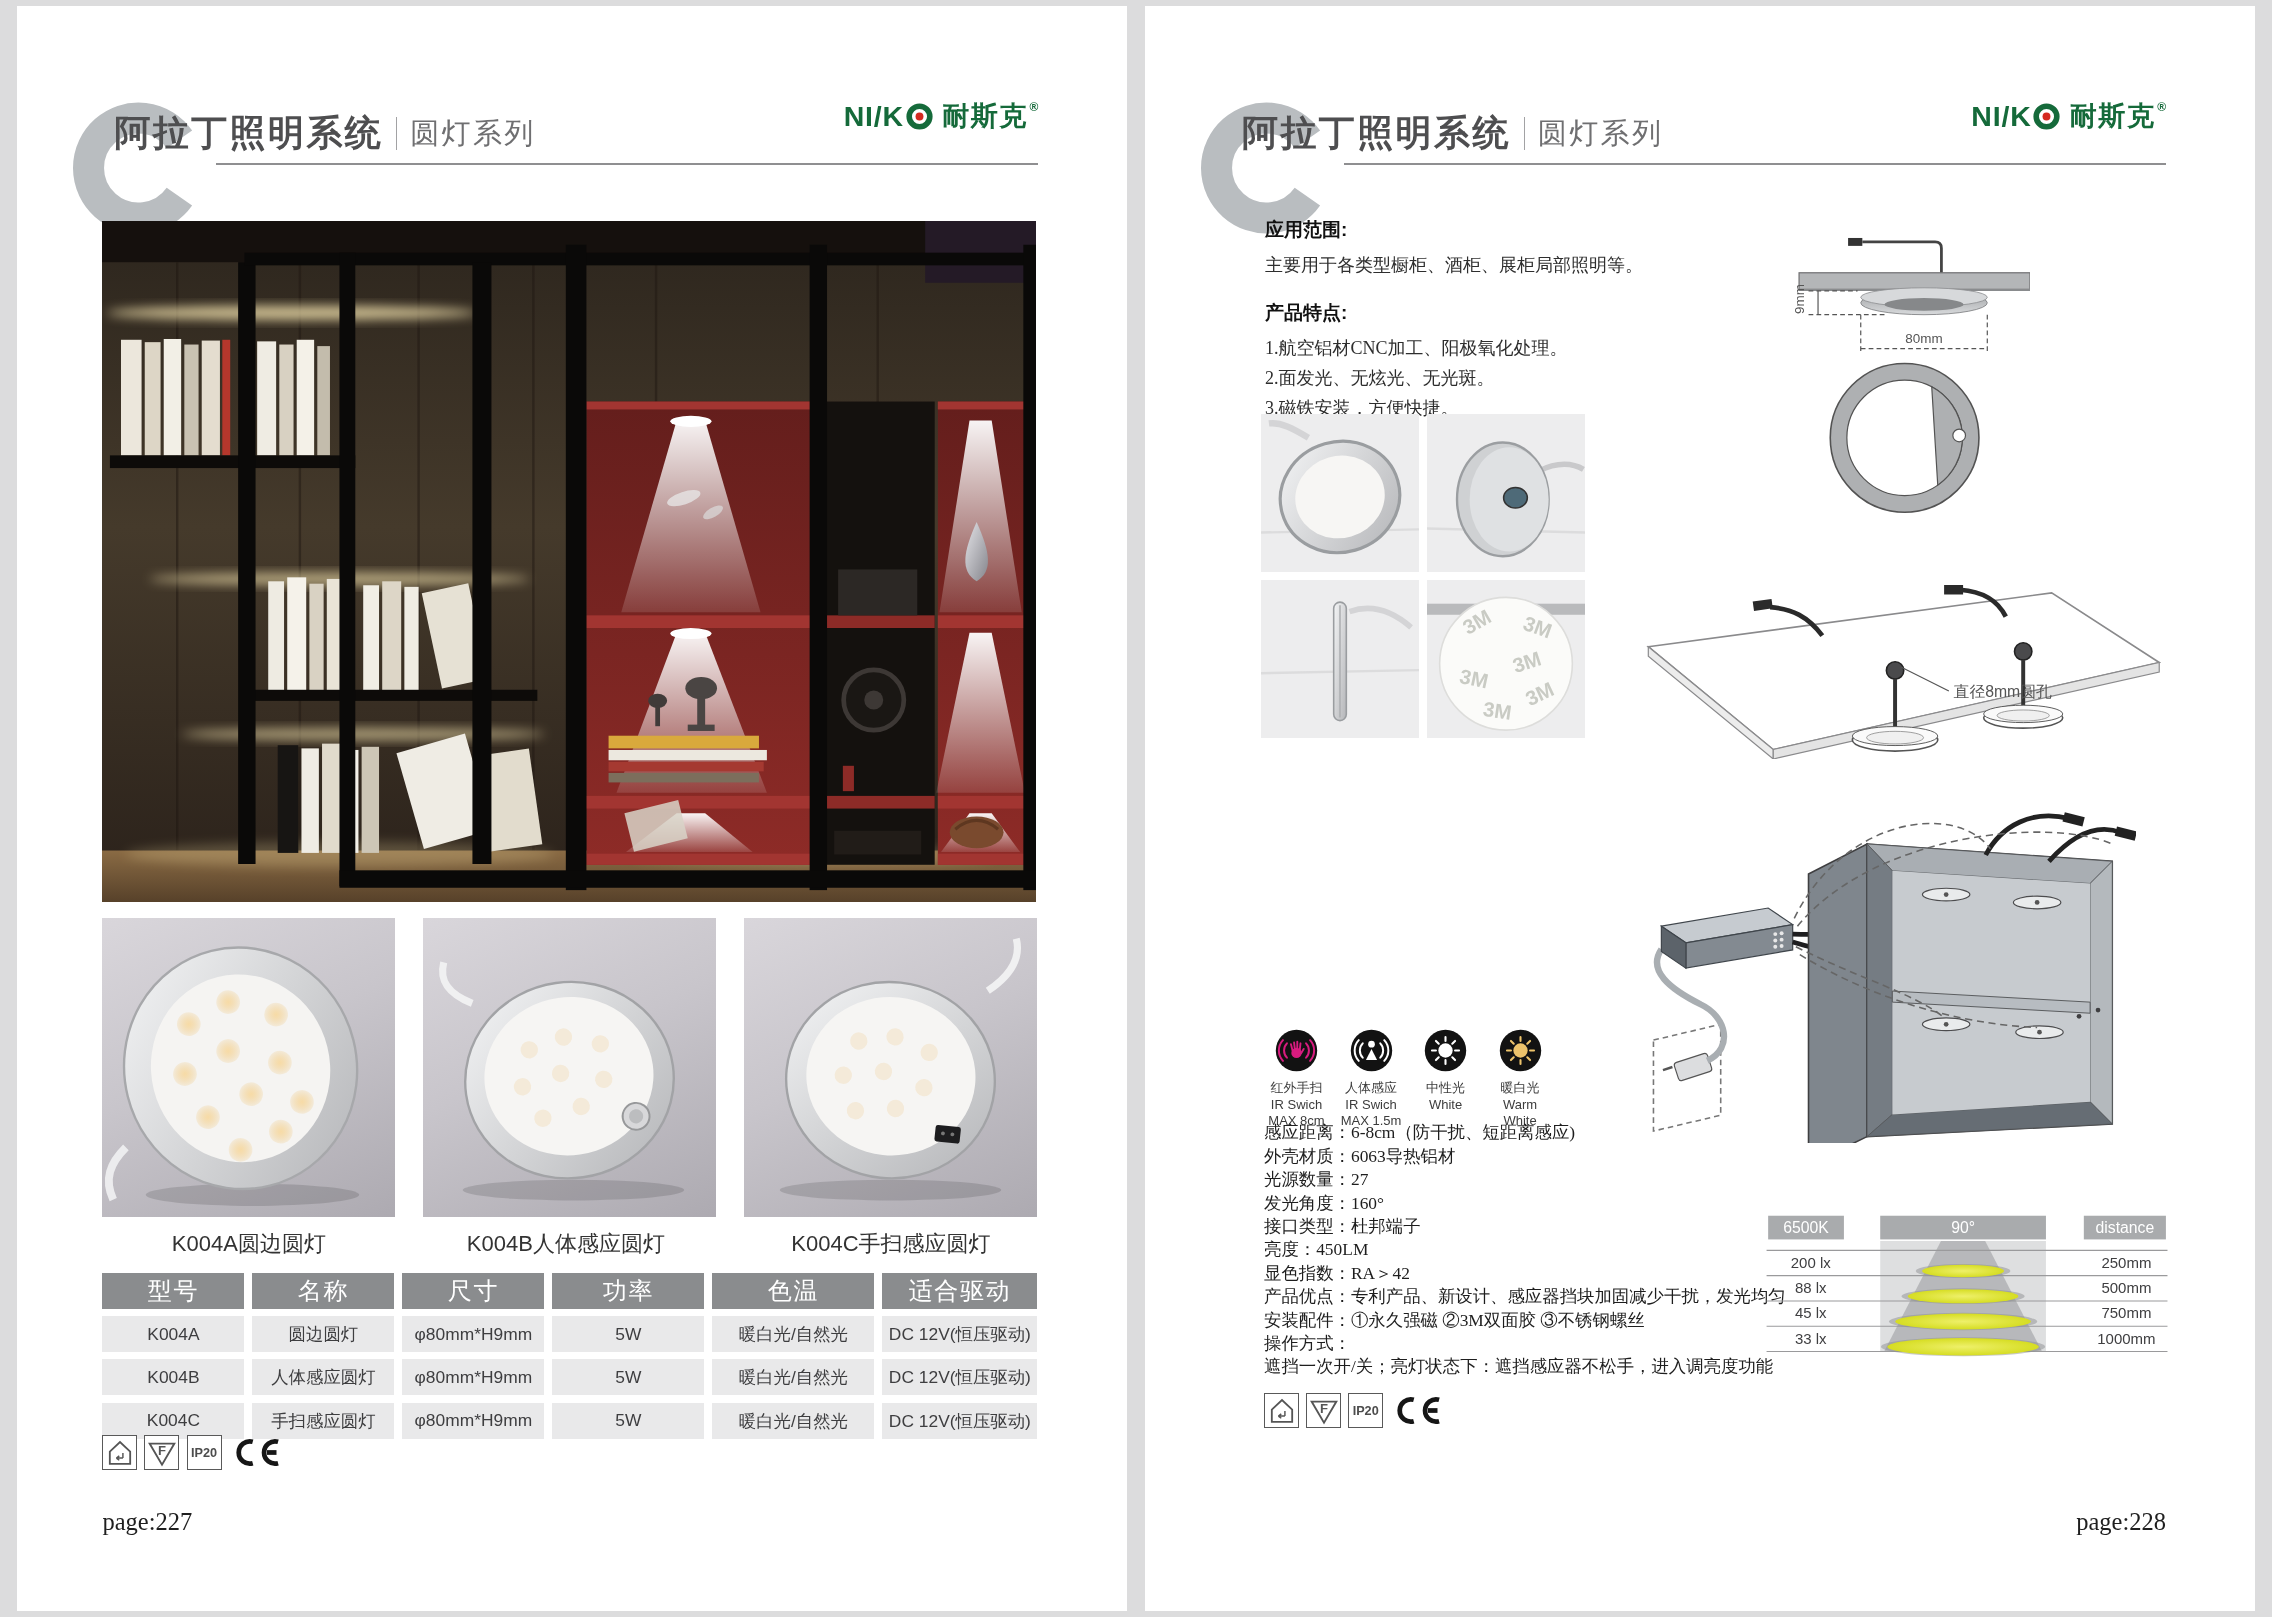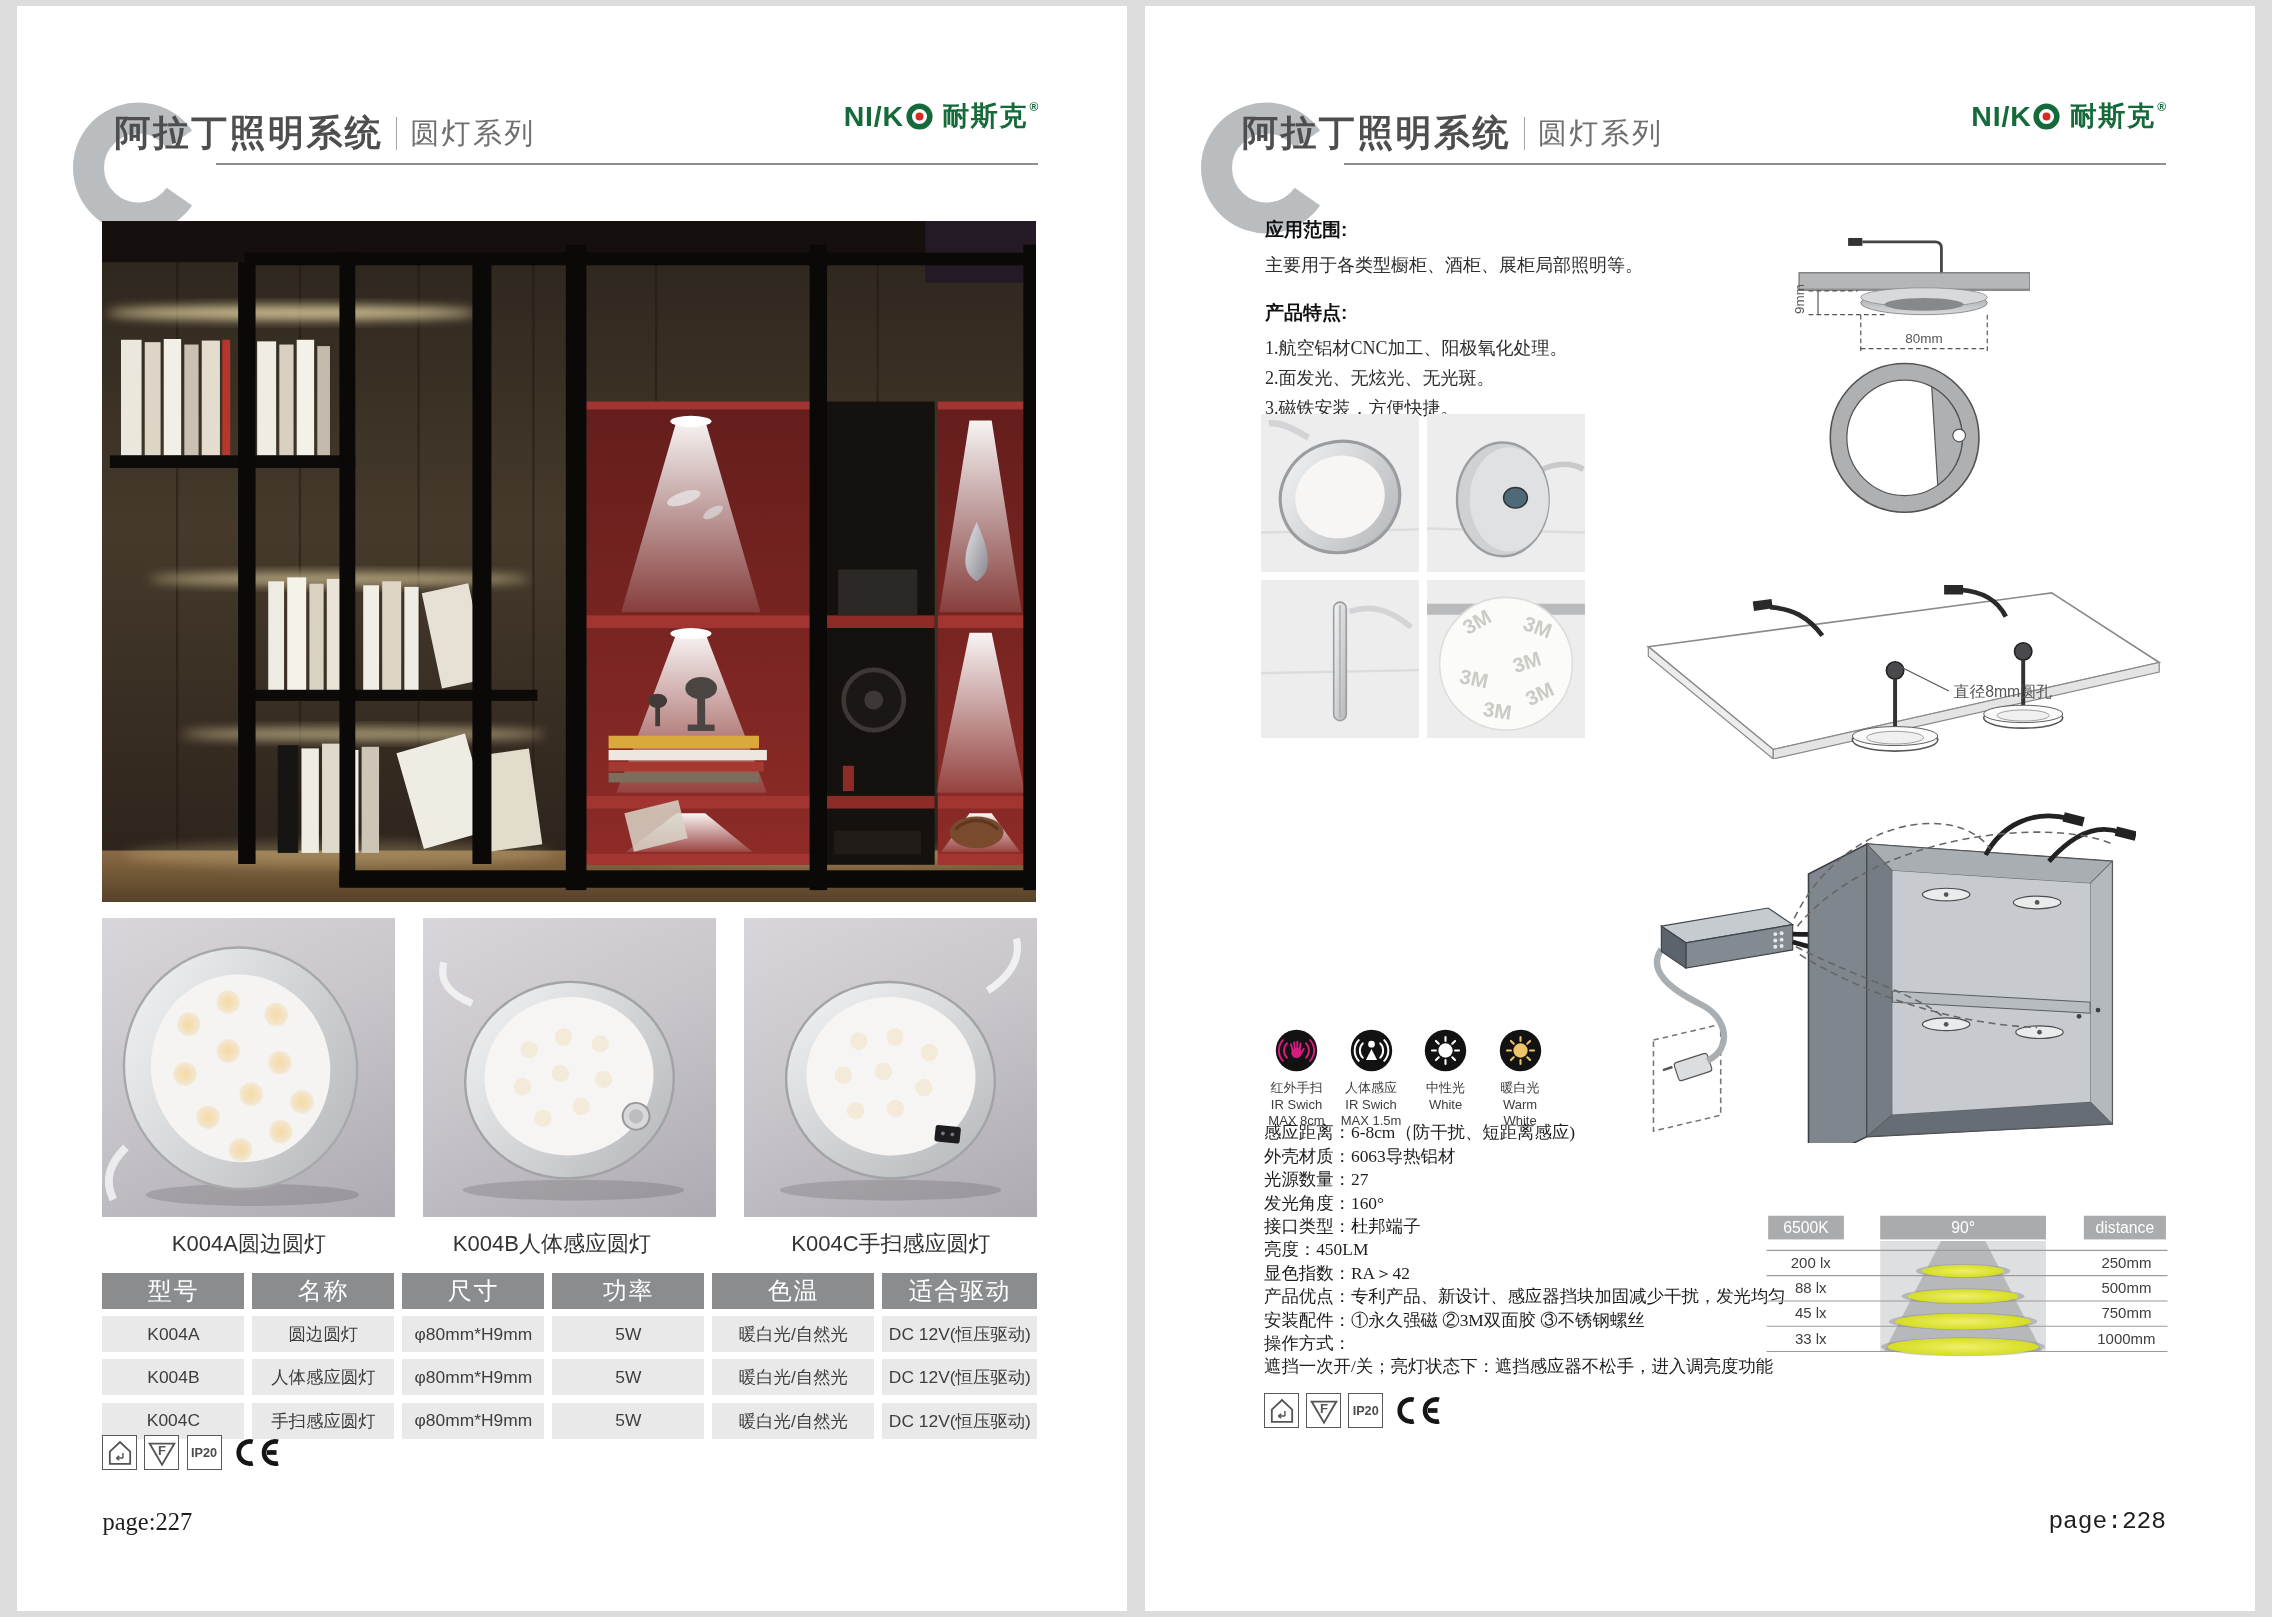--- a/index.html
+++ b/index.html
@@ -41,21 +41,21 @@
   .td { background:#e9e9ea; color:#3e3e40; font-size:17.4px; height:36px;
         display:flex; align-items:center; justify-content:center; }
   .cert-row { position:absolute; display:flex; align-items:center; gap:7.1px; }
   #page-left .cert-row { left:85px; top:1429px; }
   #page-right .cert-row { left:119px; top:1387px; }
   .cert-box { width:35px; height:35px; border:1.6px solid #595959; background:#fff;
               display:flex; align-items:center; justify-content:center; }
   .ip20 { font-size:12.7px; font-weight:bold; color:#4c4c4c; letter-spacing:0; }
   .page-num { position:absolute; font-family:"Liberation Serif","DejaVu Serif",serif; font-size:24.5px; color:#1f1f1f; top:1502px; }
   #page-left .page-num { left:85px; }
-  #page-right .page-num { right:89px; text-align:right;font-family:Liberation Mono, monospace; }
+  #page-right .page-num { right:89px; text-align:right; }
 
   
   .app-block { position:absolute; left:120px; top:211px; width:491px; }
   .block-title { font-size:19px; font-weight:bold; color:#111; margin-bottom:6.3px; }
   .block-body { font-size:18px; color:#2e2e2e; line-height:30px; }
   .features-block { position:absolute; left:120px; top:294px; width:491px; }
   .features-block .line { font-size:18px; color:#2e2e2e; line-height:30px; }
   .dim-svg   { position:absolute; left:624px;  top:227px; }
   .ring-svg  { position:absolute; left:671px;  top:348px; }
   .photo-grid { position:absolute; left:116px; top:408px; width:325px; height:325px;
@@ -305,21 +305,21 @@
             <circle cx="195" cy="240" r="11"></circle>
         </g>
         <rect x="248" y="255" width="32" height="21" rx="3" fill="#1d1d1f"></rect>
         <circle cx="258" cy="265" r="2.5" fill="#777"></circle>
           <circle cx="270" cy="265" r="2.5" fill="#777"></circle>
       </g>
     </svg>
   </div>
 
   <div class="caption" style="left:85px">K004A圆边圆灯</div>
-  <div class="caption" style="left:388px">K004B人体感应圆灯</div>
+  <div class="caption" style="left:402px">K004B人体感应圆灯</div>
   <div class="caption" style="left:727px">K004C手扫感应圆灯</div>
 
   <div class="spec-table">
     <div class="th">型号</div>
     <div class="th">名称</div>
     <div class="th">尺寸</div>
     <div class="th">功率</div>
     <div class="th">色温</div>
     <div class="th">适合驱动</div>
 

